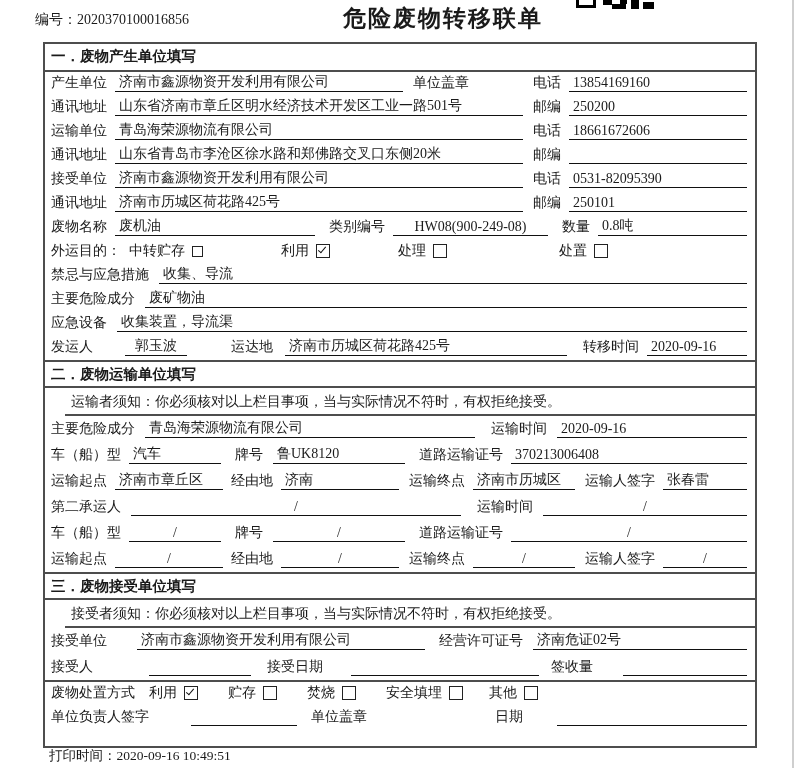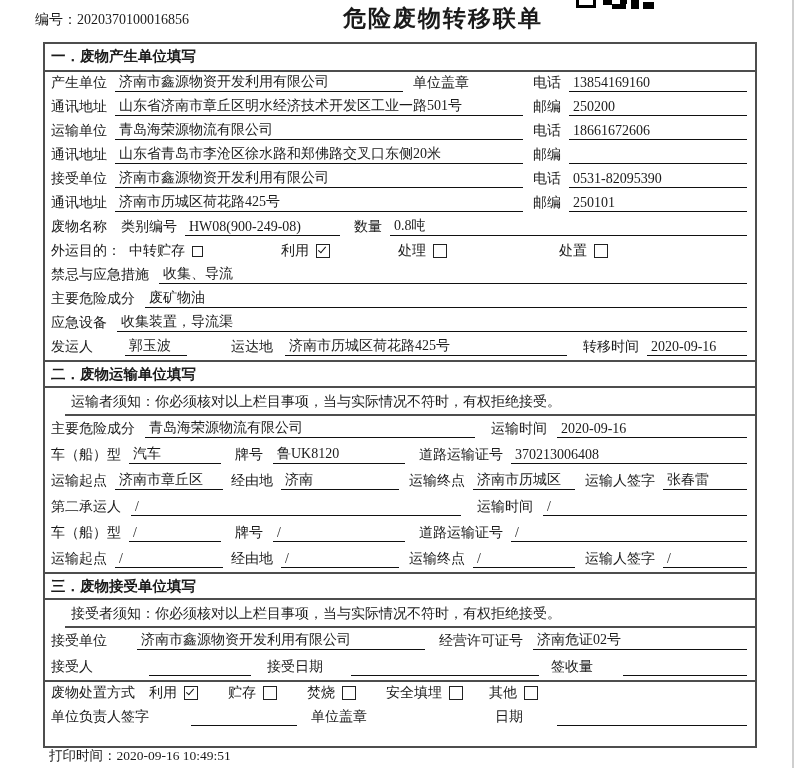--- a/index.html
+++ b/index.html
@@ -41,21 +41,21 @@
   .r2{height:26px}
   .r3{height:26px}
   .row.bt{border-top:2px solid #4d4d4d}
   .lbl{flex:none;white-space:nowrap}
   .u{
     display:inline-block;flex:none;box-sizing:border-box;
     border-bottom:1.4px solid #111;padding:0 4px;
     white-space:nowrap;overflow:hidden;min-height:4px;
   }
   .u.fill{flex:1 1 auto;min-width:40px}
-  .c{text-align:left}
+  .c{text-align:center}
   .grp{flex:none;display:flex;align-items:flex-end;margin-left:auto;width:214px}
   .grp .lbl{margin-right:8px}
   .opt{display:flex;align-items:center;flex:none}
   .cb{width:12px;height:12px;border:1.6px solid #222;display:inline-block;position:relative;margin-left:7px;flex:none;box-sizing:content-box}
   .cb.sm{width:9px;height:9px;margin-bottom:-1px}
   .cb.on::after{
     content:"";position:absolute;left:1px;top:2px;width:7px;height:3px;
     border-left:1.6px solid #111;border-bottom:1.6px solid #111;
     transform:rotate(-50deg);
   }
@@ -135,20 +135,21 @@
     <span class="lbl">通讯地址</span>
     <span class="u fill ml8" style="margin-right:10px">济南市历城区荷花路425号</span>
     <span class="grp">
       <span class="lbl">邮编</span>
       <span class="u fill">250101</span>
     </span>
   </div>
 
   <div class="row r1">
     <span class="lbl">废物名称</span>
+    <span class="u ml8" style="width:200px">废机油</span>
     <span class="lbl ml14">类别编号</span>
     <span class="u c ml8" style="width:155px">HW08(900-249-08)</span>
     <span class="lbl ml14">数量</span>
     <span class="u ml8 fill">0.8吨</span>
   </div>
 
 
   <div class="row r1">
     <span class="lbl">外运目的：</span>
     <span class="opt ml8">

